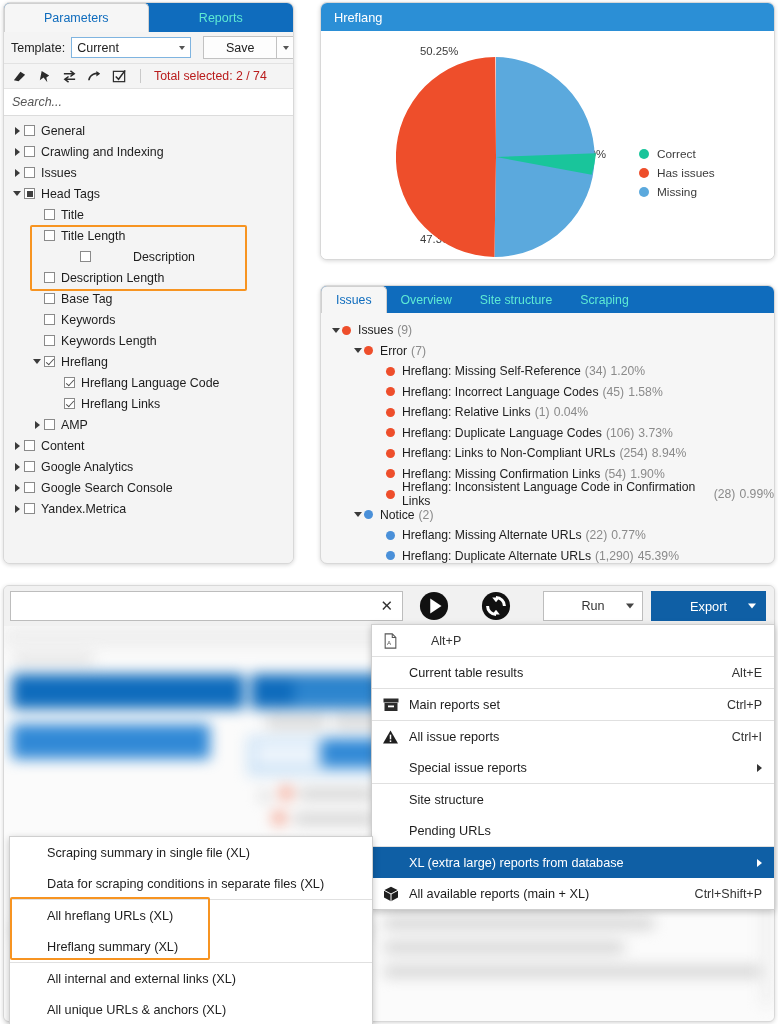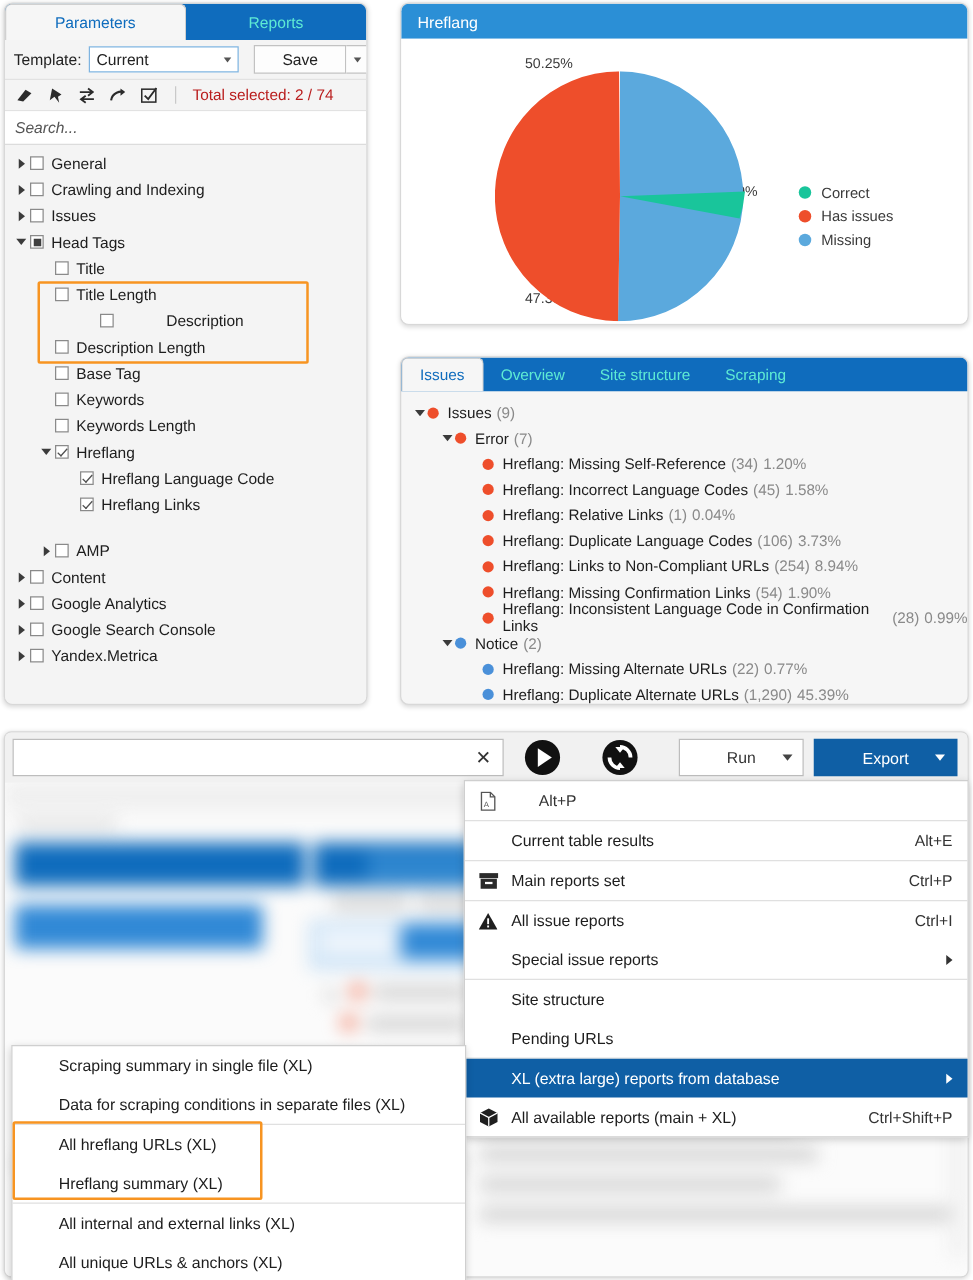--- a/index.html
+++ b/index.html
@@ -340,21 +340,21 @@
         <div class="tnode" style="padding-left: 46px;">
           <span class="arrow "></span>
           <span class="cb checked"></span>
           <span>Hreflang Language Code</span>
         </div>
         <div class="tnode" style="padding-left: 46px;">
           <span class="arrow "></span>
           <span class="cb checked"></span>
           <span>Hreflang Links</span>
         </div>
-        <div class="tnode" style="padding-left: 26px; margin-top: 16px;">
+        <div class="tnode" style="padding-left: 26px;">
           <span class="arrow collapsed">
             <i></i>
           </span>
           <span class="cb"></span>
           <span>AMP</span>
         </div>
         <div class="tnode" style="padding-left: 6px;">
           <span class="arrow collapsed">
             <i></i>
           </span>

